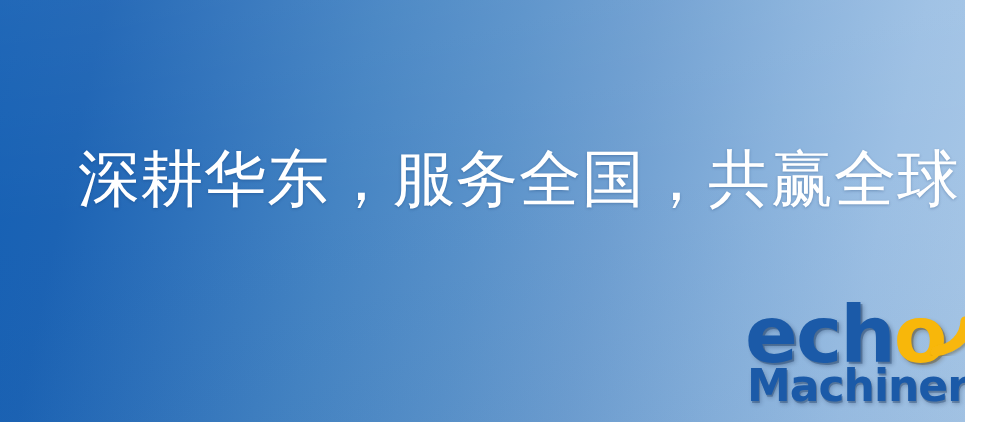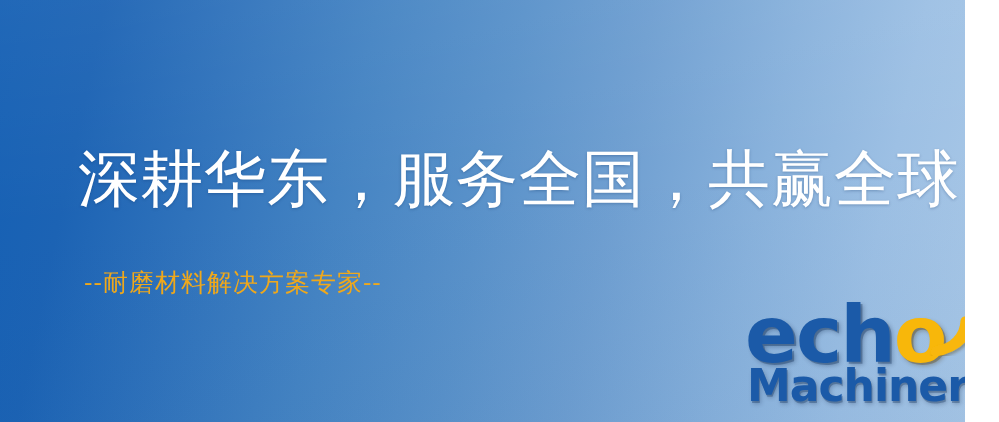--- a/index.html
+++ b/index.html
@@ -131,21 +131,20 @@
     letter-spacing: 0;
   }
 </style>
 </head>
 <body>
 
 <div id="banner">
 
   <div id="headline">深耕华东，服务全国，共赢全球</div>
 
-  <div id="subtitle">--耐磨材料解决方案专家--</div>
 
   <div id="logo">
 
     <div id="logo-wordmark"><span>ech</span><span class="echo-o">o</span></div>
 
     <svg id="logo-waves" viewBox="0 0 72 62">
       <defs>
         <filter id="wave-shadow" x="-30%" y="-30%" width="180%" height="180%">
           <feDropShadow dx="2" dy="2" stdDeviation="1.6" flood-color="#4a3200" flood-opacity="0.35"></feDropShadow>
         </filter>

